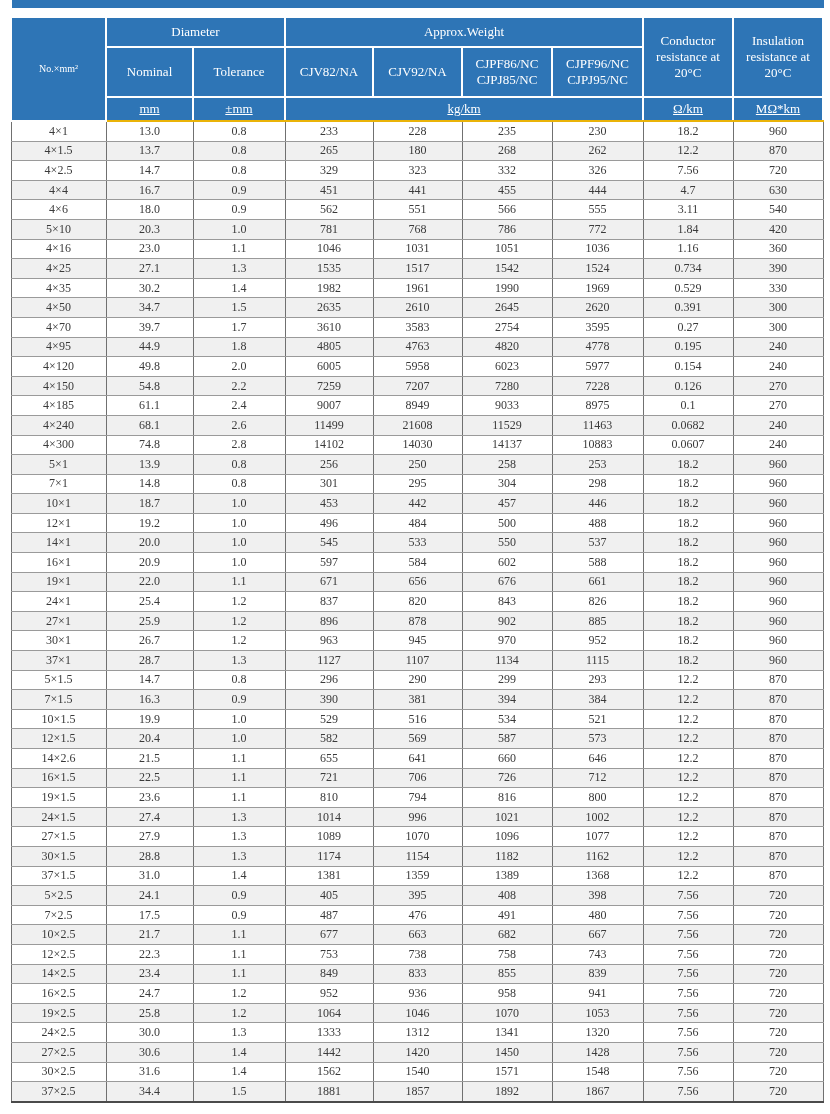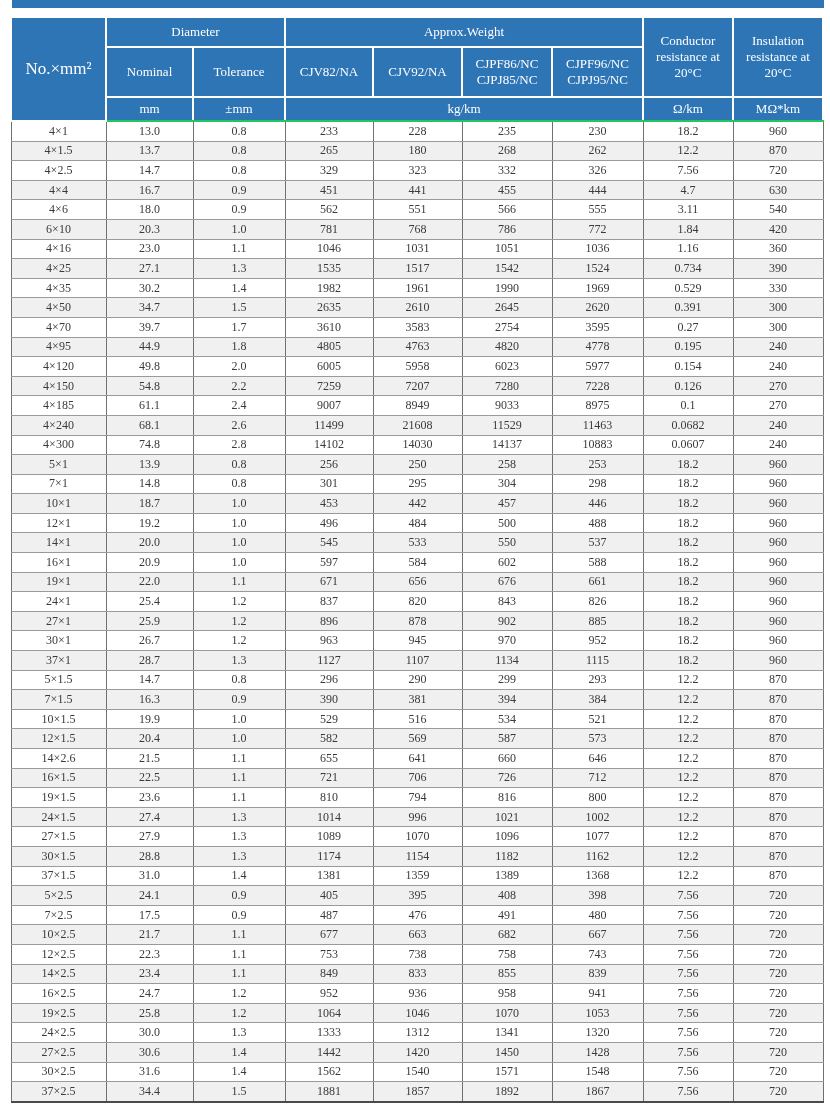--- a/index.html
+++ b/index.html
@@ -42,22 +42,22 @@
     font-weight: normal;
     border: 2px solid #ffffff;
     font-size: 13px;
     line-height: 1.25;
     text-align: center;
     vertical-align: middle;
     padding: 1px 2px;
   }
   thead tr.h-row1 th { height: 26px; }
   thead tr.h-row2 th { height: 46px; }
-  thead tr.h-units th { height: 20px; border-bottom: 2px solid #22c55e; }
-  thead th.no-col { font-size: 17px; }
+  thead tr.h-units th { height: 20px; border-bottom: 2px solid #eab308; text-decoration: underline; }
+  thead th.no-col { font-size: 10px; }
   
   tbody td {
     text-align: center;
     vertical-align: middle;
     font-size: 12px;
     color: #3a3a3a;
     height: 18.6px;
     padding: 0 2px;
     border-top: 1px solid #9a9a9a;
     border-bottom: 1px solid #9a9a9a;
@@ -161,21 +161,21 @@
           <td>18.0</td>
           <td>0.9</td>
           <td>562</td>
           <td>551</td>
           <td>566</td>
           <td>555</td>
           <td>3.11</td>
           <td>540</td>
         </tr>
         <tr>
-          <td>6×10</td>
+          <td>5×10</td>
           <td>20.3</td>
           <td>1.0</td>
           <td>781</td>
           <td>768</td>
           <td>786</td>
           <td>772</td>
           <td>1.84</td>
           <td>420</td>
         </tr>
         <tr>

